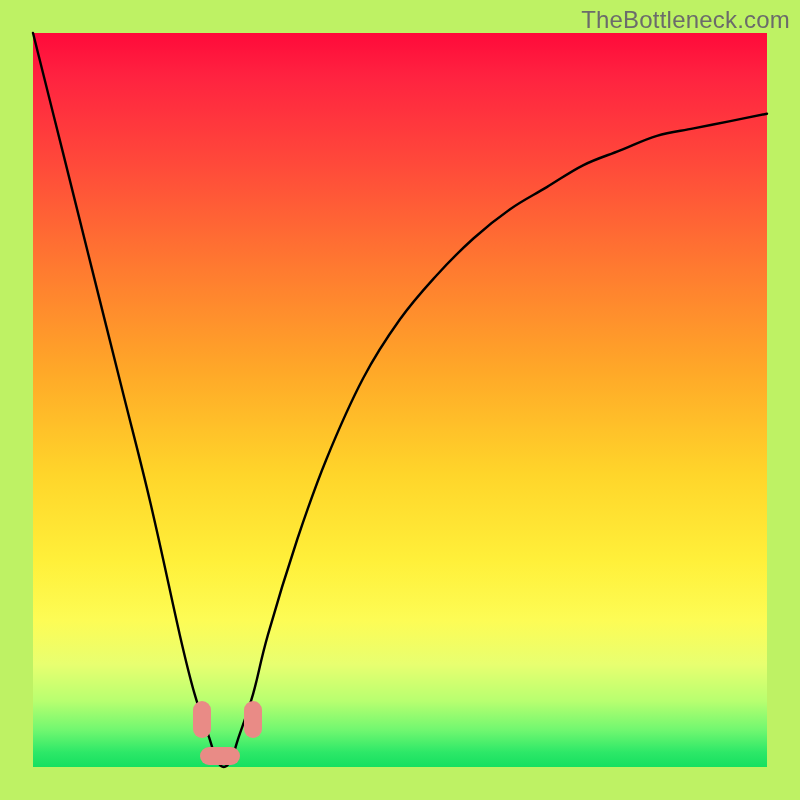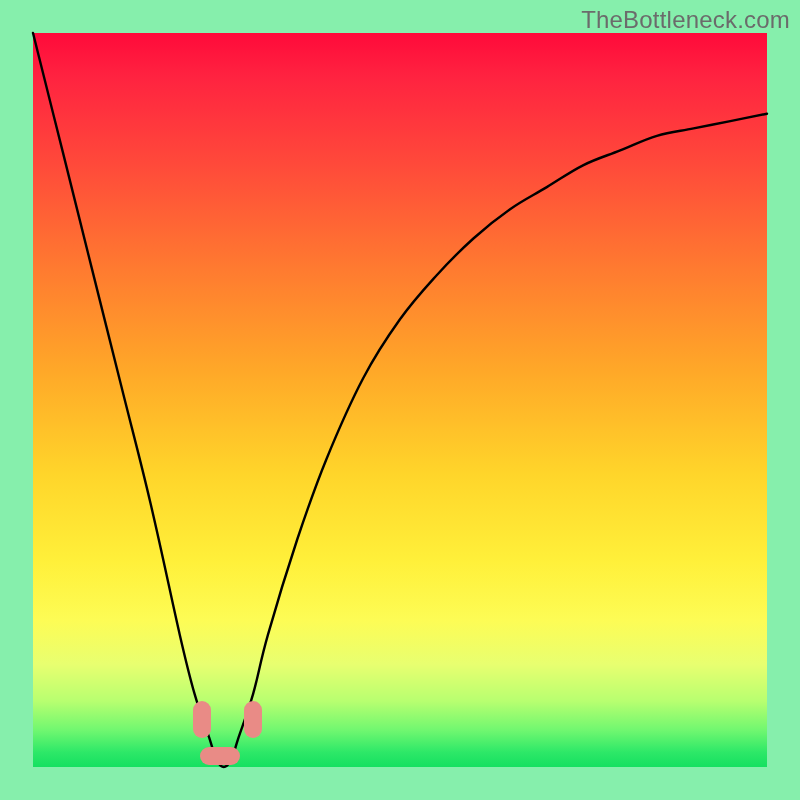--- a/index.html
+++ b/index.html
@@ -10,21 +10,21 @@
     background: #000;
     overflow: hidden;
     font-family: Arial, Helvetica, sans-serif;
   }
   .frame {
     position: absolute;
     left: 0;
     top: 0;
     width: 800px;
     height: 800px;
-    background: #86efac;
+    background: #bef264;
   }
   .plot {
     position: absolute;
     left: 33px;
     top: 33px;
     width: 734px;
     height: 734px;
     
     background: linear-gradient(
       to bottom,

